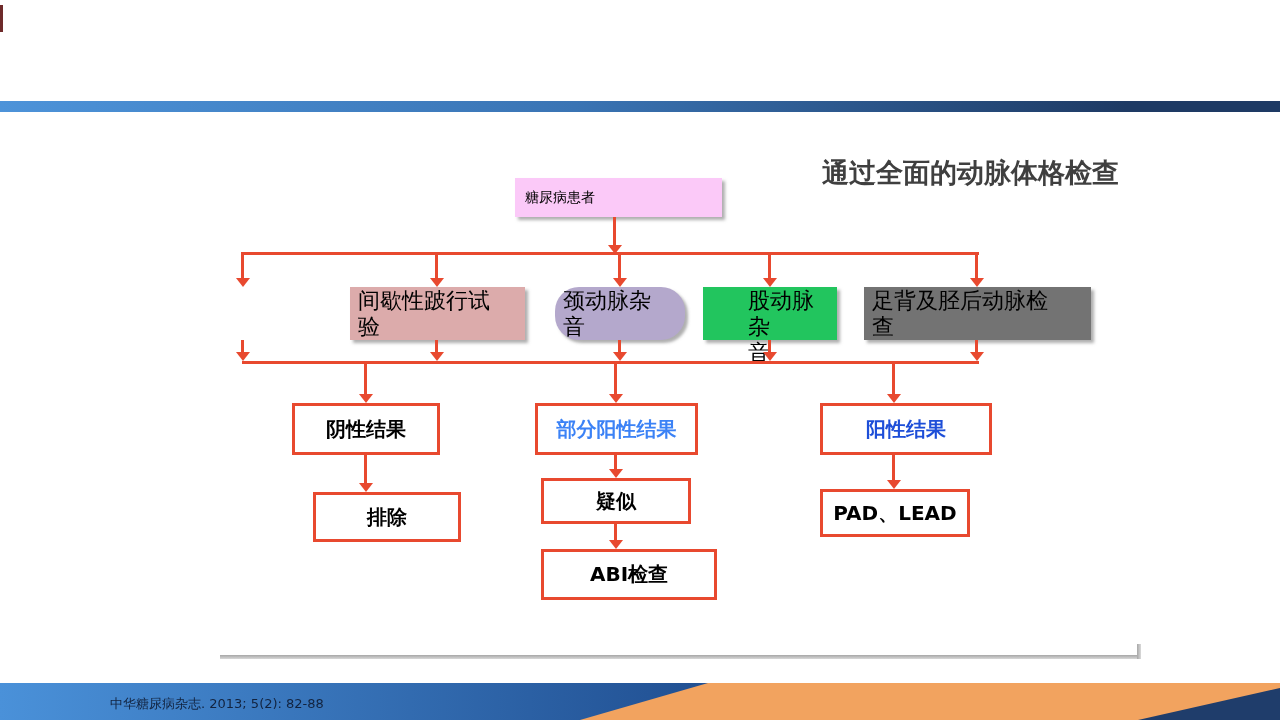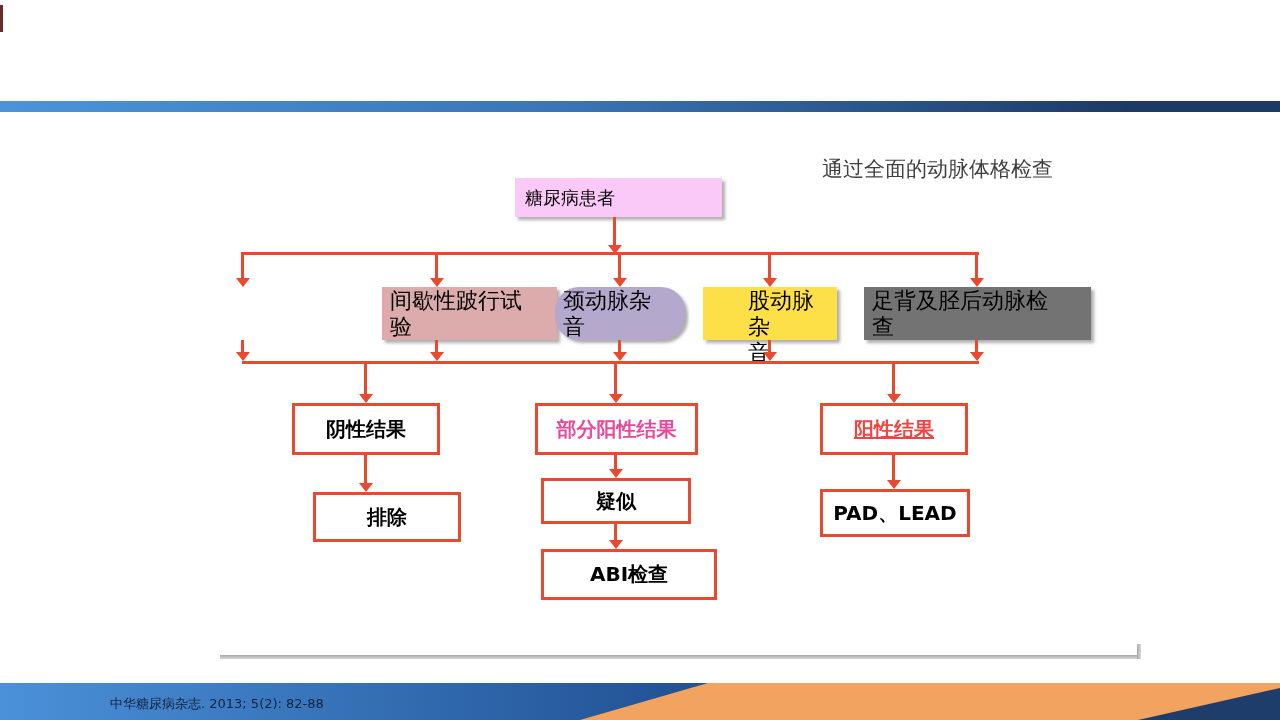--- a/index.html
+++ b/index.html
@@ -5,40 +5,40 @@
   * { margin:0; padding:0; box-sizing:border-box; }
   body { background:#fff; font-family:"DejaVu Sans", sans-serif; }
   #slide { position:relative; width:1280px; height:720px; background:#ffffff; overflow:hidden; }
 
   
   #accent-bar { position:absolute; left:0; top:5px; width:3px; height:27px; background:#6e2a2a; }
   #title { position:absolute; left:72px; top:24px; font-family:"DejaVu Serif", serif; font-weight:bold;
            font-size:40px; color:#6e2a2a; letter-spacing:3px; }
   #divider { position:absolute; left:0; top:101px; width:1280px; height:11px;
              background:linear-gradient(90deg,#4d93d9 0%,#3a74b4 45%,#1e3a64 88%,#1e3a64 100%); }
-  #caption { position:absolute; left:822px; top:155px; font-size:21px; font-weight:normal; color:#3f3f3f; }
+  #caption { position:absolute; left:822px; top:155px; font-size:27px; font-weight:bold; color:#3f3f3f; }
 
   
   .flowbox { position:absolute; font-family:"DejaVu Serif", serif; font-size:22px; color:#000;
              line-height:26px; padding:1px 8px; white-space:pre-line;
              box-shadow:3px 3px 3px rgba(110,110,110,0.55); }
   #root-box { left:515px; top:178px; width:207px; height:39px; background:#fbc9f8;
-              font-size:18px; line-height:37px; padding-left:10px; white-space:nowrap; }
+              font-size:14px; line-height:37px; padding-left:10px; white-space:nowrap; }
   #screen-0 { left:165px; top:287px; width:157px; height:53px; background:#aad4df; }
-  #screen-1 { left:350px; top:287px; width:175px; height:53px; background:#dcabab;margin-left:32px; }
+  #screen-1 { left:350px; top:287px; width:175px; height:53px; background:#dcabab; }
   #screen-2 { left:555px; top:287px; width:130px; height:53px; background:#b4a8cc;border-radius:24px; }
-  #screen-3 { left:703px; top:287px; width:134px; height:53px; background:#fde047;padding-left:45px; }
+  #screen-3 { left:703px; top:287px; width:134px; height:53px; background:#22c55e;padding-left:45px; }
   #screen-4 { left:864px; top:287px; width:227px; height:53px; background:#737373; }
 
   .resultbox { position:absolute; background:#fff; border:3px solid #e8492f;
                display:flex; align-items:center; justify-content:center;
                font-size:20px; font-weight:bold; color:#000; }
   #result-0 { left:292px; top:403px; width:148px; height:52px; }
-  #result-1 { left:535px; top:403px; width:163px; height:52px; color:#ec4899; }
-  #result-2 { left:820px; top:403px; width:148px; height:52px; color:#ef4444;text-decoration:underline; }
+  #result-1 { left:535px; top:403px; width:163px; height:52px; color:#3b82f6; }
+  #result-2 { left:820px; top:403px; width:172px; height:52px; color:#1d4ed8; }
   #out-exclude { left:292px; top:492px; width:148px; height:50px;margin-left:21px; }
   #out-suspect { left:541px; top:478px; width:150px; height:46px; }
   #out-abi     { left:541px; top:549px; width:176px; height:51px; }
   #out-pad     { left:820px; top:489px; width:150px; height:48px; }
 
   
   .line { position:absolute; background:#e8492f; }
   .ah { position:absolute; width:0; height:0; border-left:7px solid transparent;
         border-right:7px solid transparent; border-top:9px solid #e8492f; }
 

